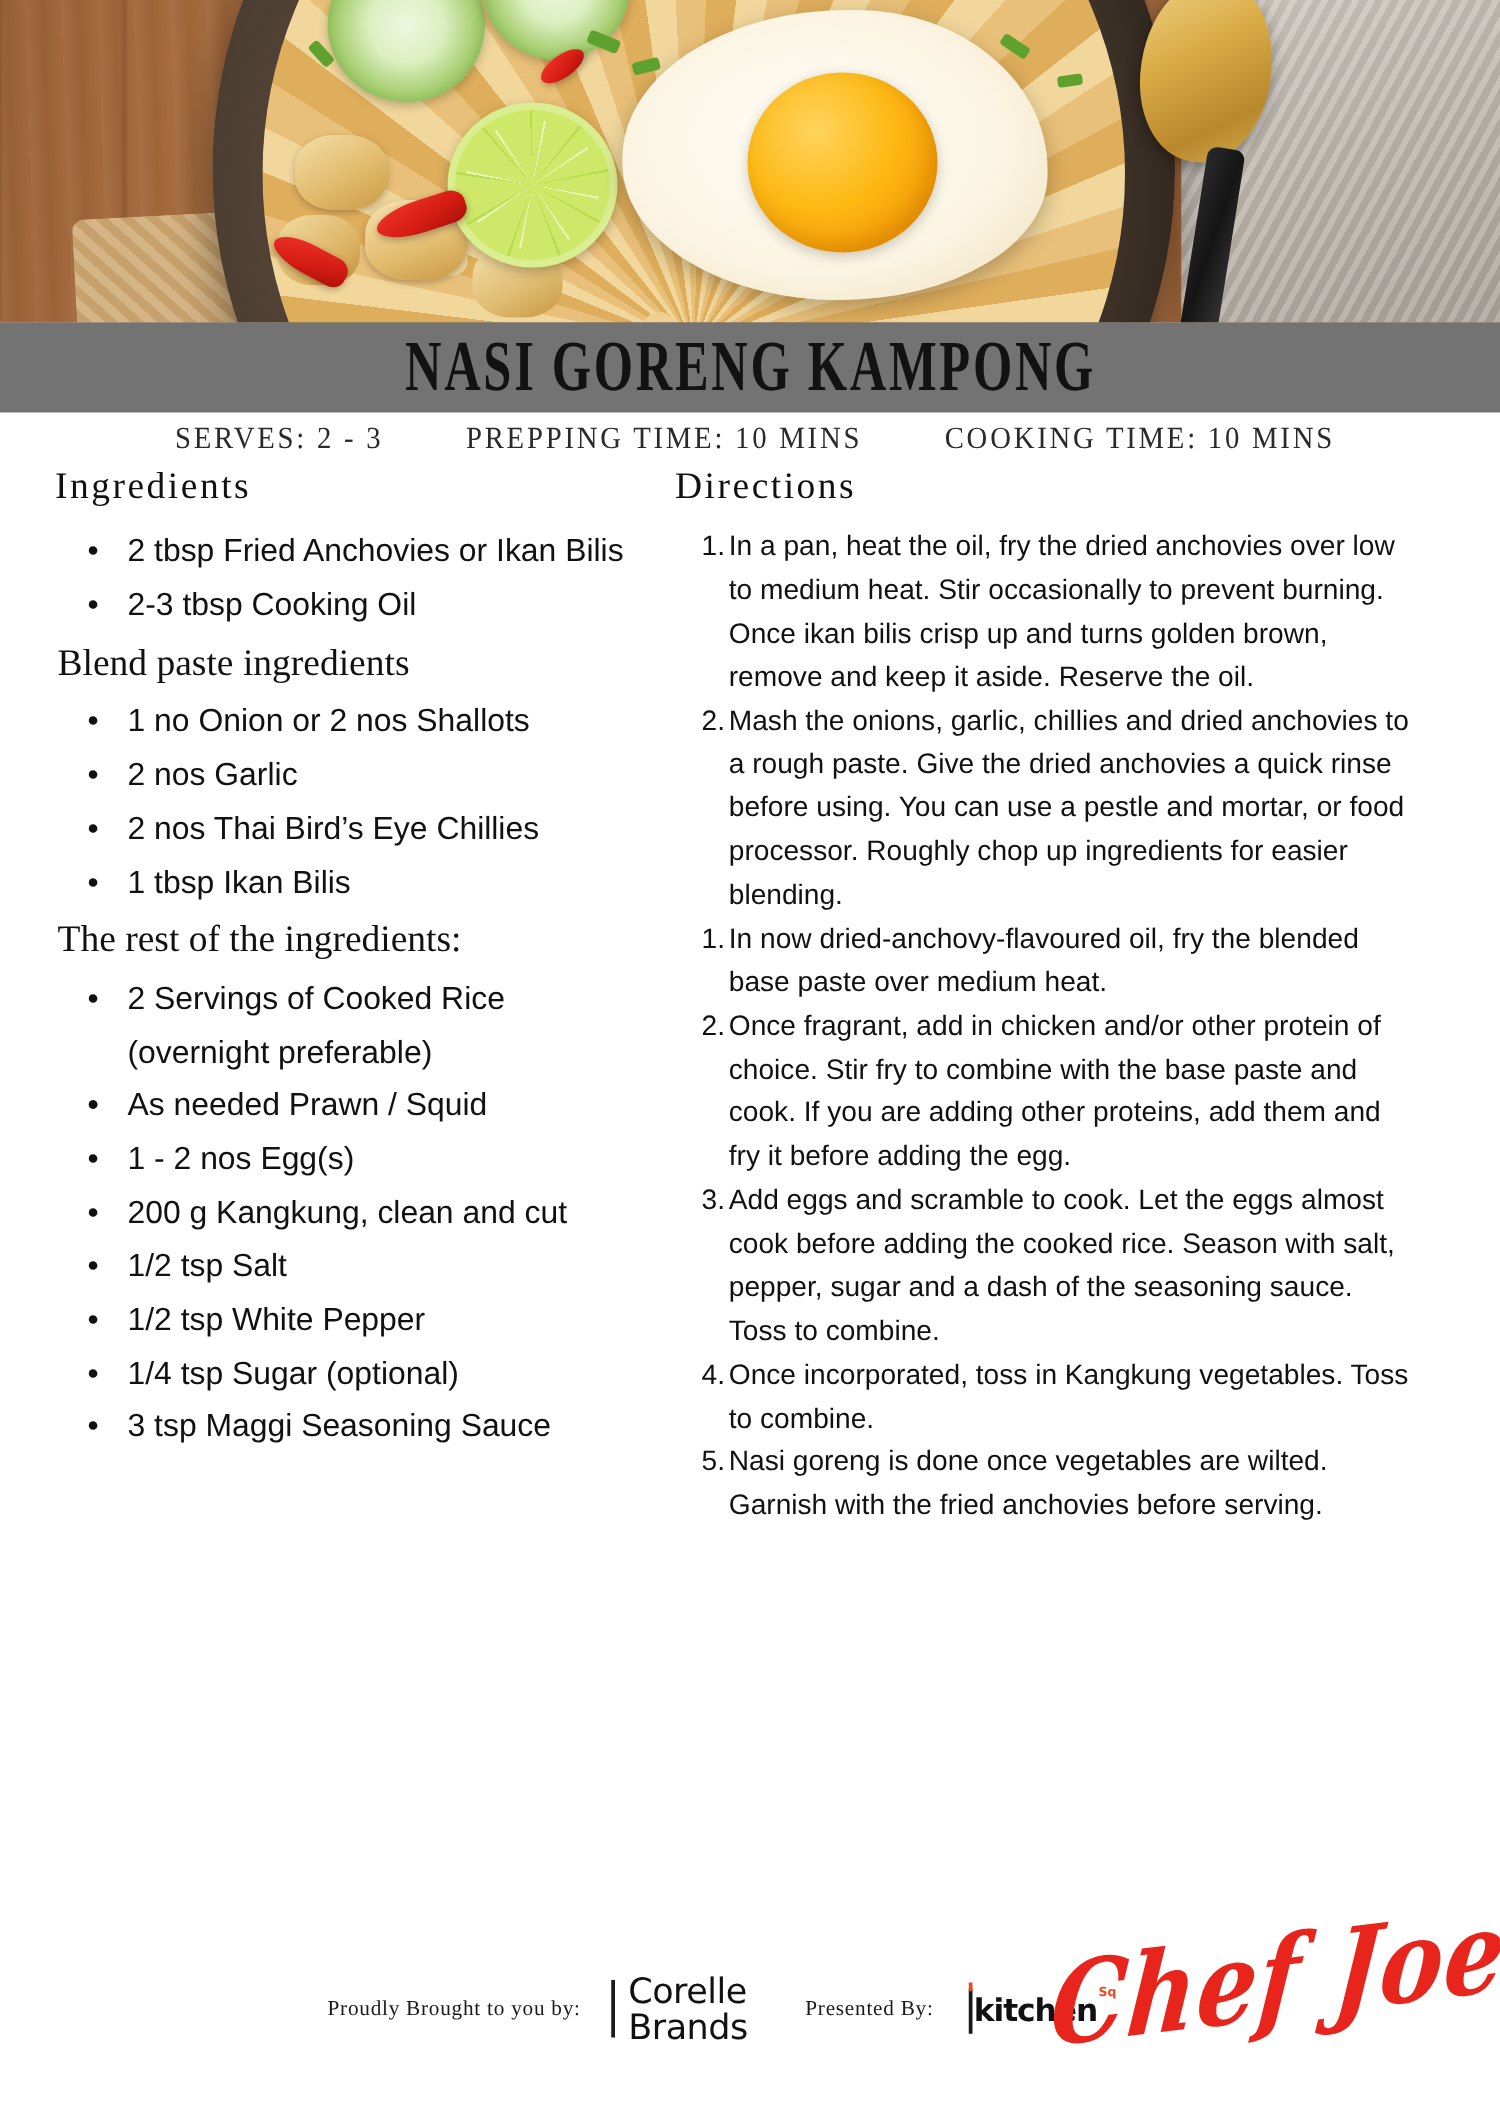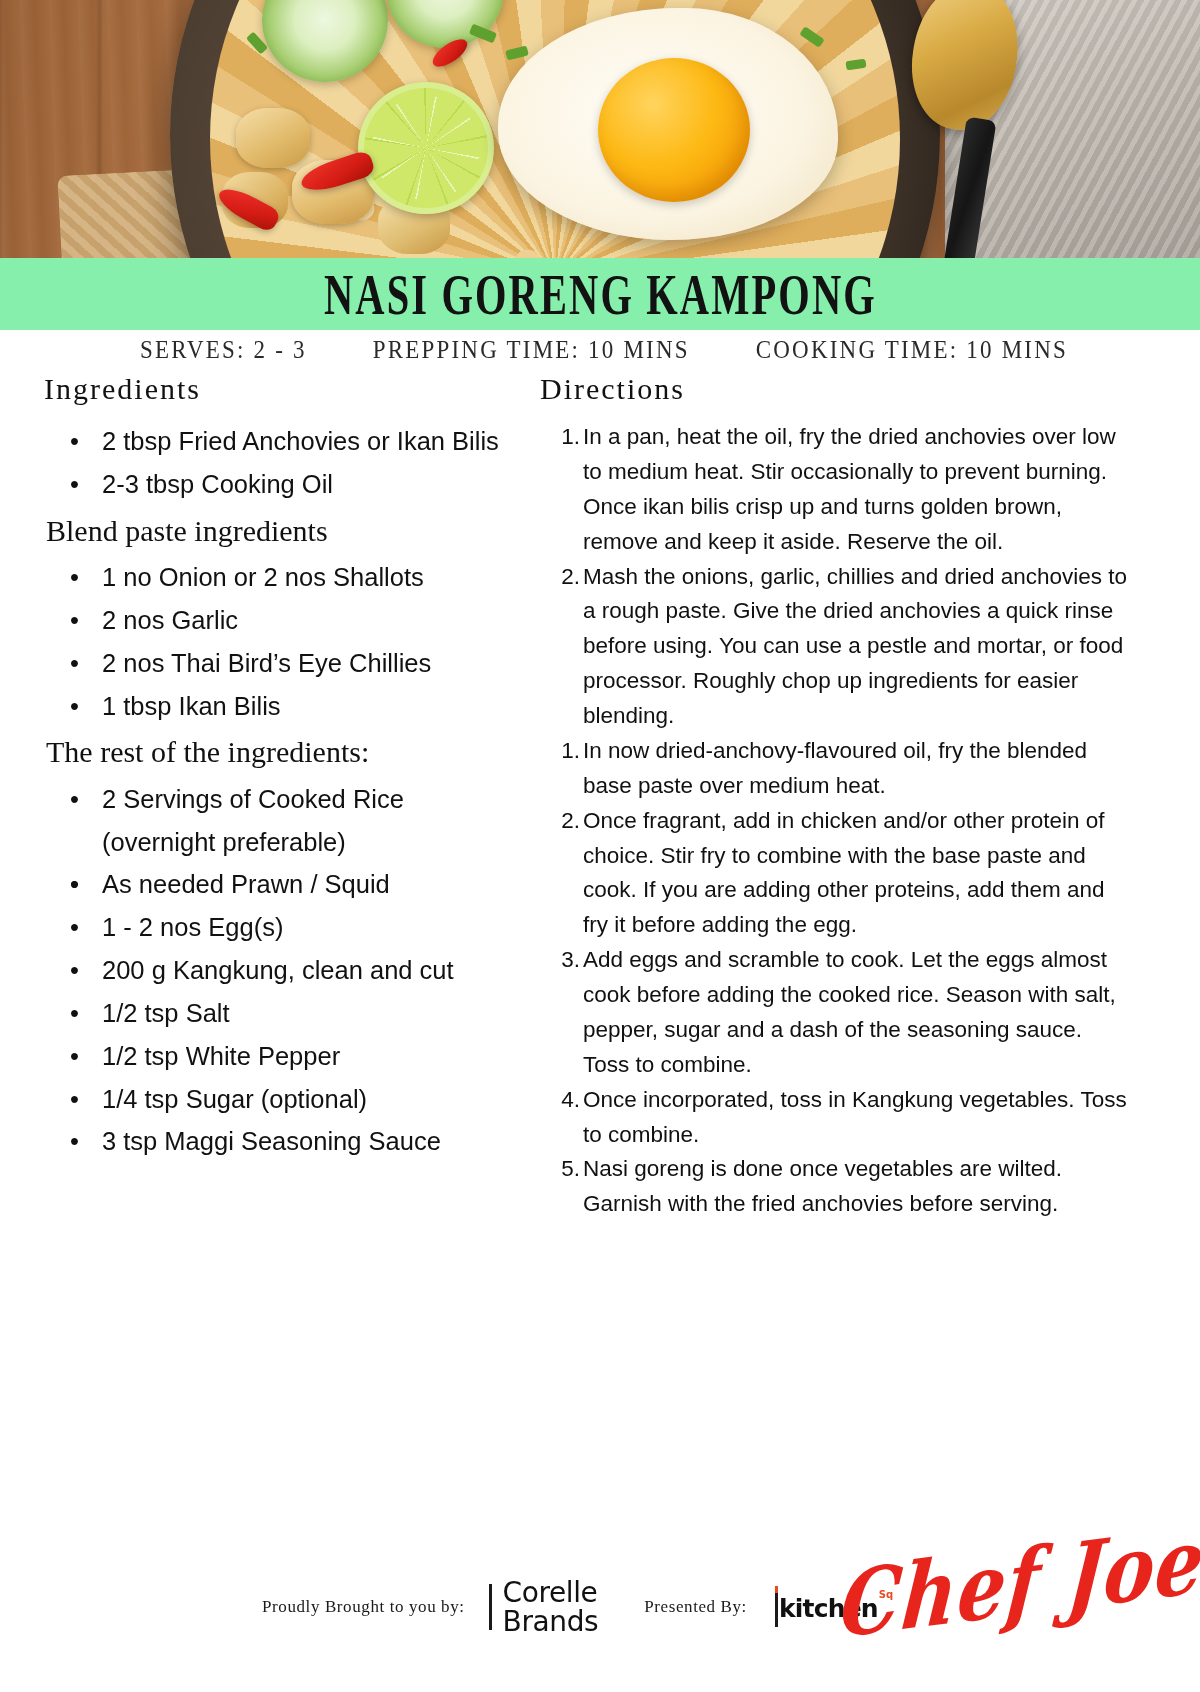--- a/index.html
+++ b/index.html
@@ -155,21 +155,21 @@
     background: linear-gradient(100deg, #2a2a2a 0%, #151515 50%, #343434 100%);
     transform: rotate(9deg);
   }
 
   
   .title-band {
     position: absolute;
     left: 0; top: 258px;
     width: 1200px;
     height: 72px;
-    background: #86efac;
+    background: #737373;
     display: flex;
     align-items: center;
     justify-content: center;
   }
   .recipe-title {
     font-family: "Liberation Serif", serif;
     font-weight: 700;
     font-size: 47px;
     letter-spacing: 2.5px;
     color: #121212;

